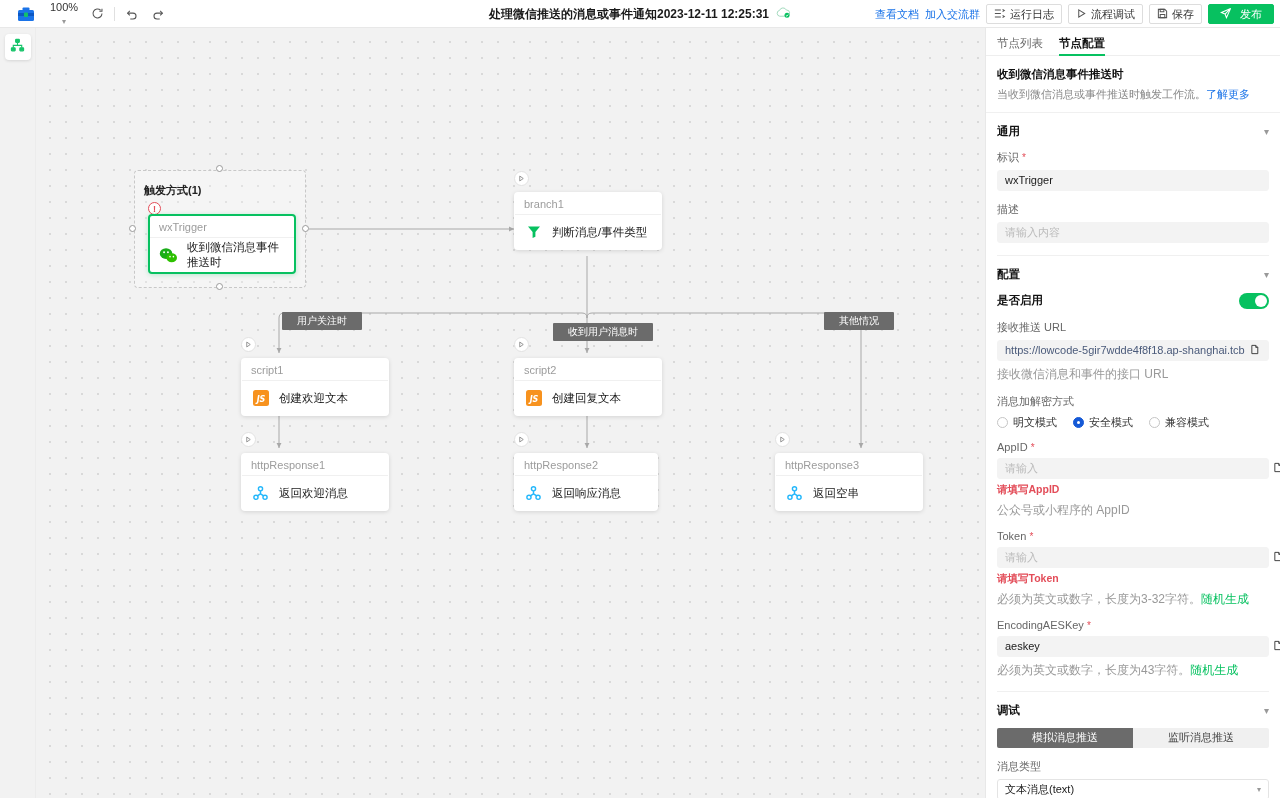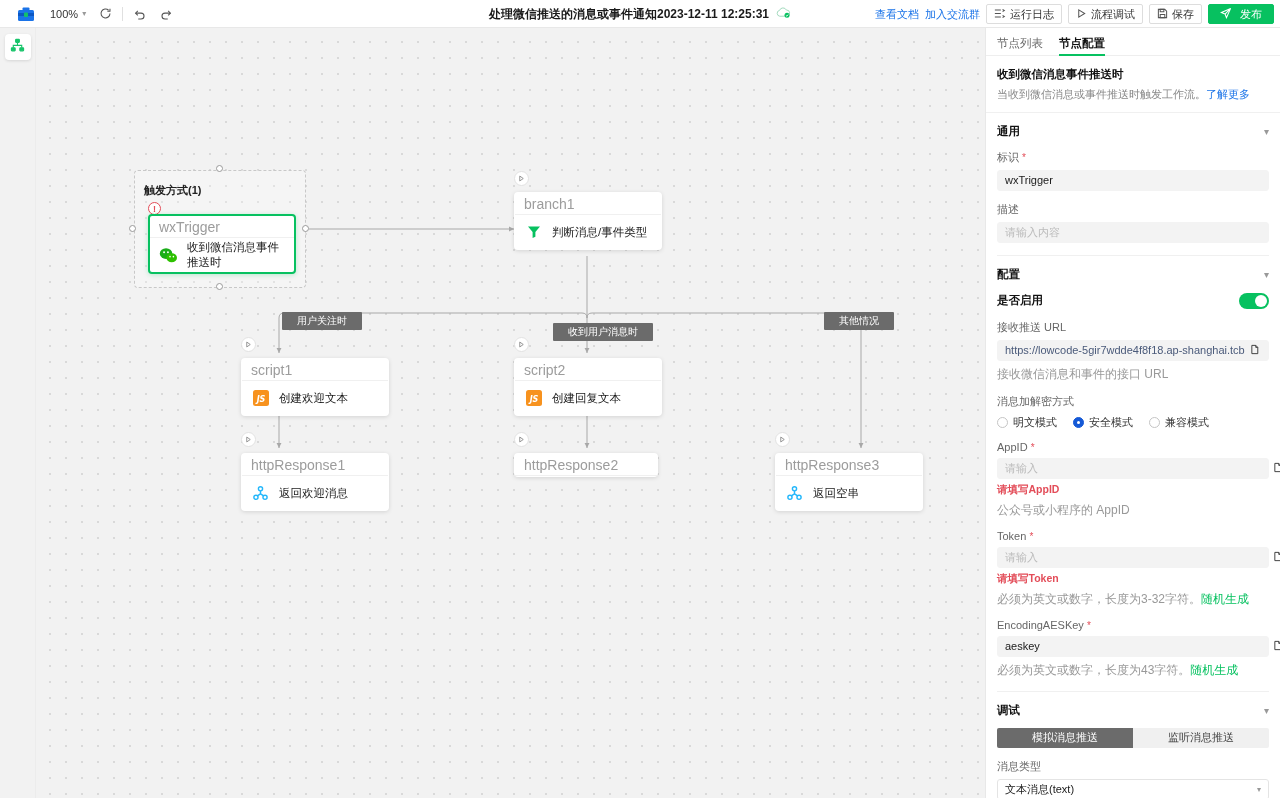--- a/index.html
+++ b/index.html
@@ -15,21 +15,21 @@
     position: absolute; top: 0; left: 0; width: 1280px; height: 28px;
     background: #ffffff; border-bottom: 1px solid #e8e8e8;
     display: flex; align-items: center; z-index: 30;
   }
   .tb-logo {
     width: 36px; height: 28px; display: flex; align-items: center; justify-content: center;
   }
   .tb-left { display: flex; align-items: center; gap: 0px; padding-left: 8px; }
   .zoom-box {
     display: flex; align-items: center; gap: 4px; font-size: 11px; color: #333;
-    padding: 2px 6px; cursor: pointer;
+    padding: 2px 6px; cursor: pointer; flex-direction: column;
   }
   .chev { font-size: 8px; color: #999; }
   .icon-btn {
     width: 26px; height: 22px; display: flex; align-items: center; justify-content: center;
     cursor: pointer; color: #666;
   }
   .vdiv { width: 1px; height: 14px; background: #e0e0e0; margin: 0 4px; }
 
   .tb-title {
     position: absolute; left: 0; right: 0; top: 0; height: 28px;
@@ -92,21 +92,21 @@
   }
 
   .node {
     position: absolute; background: #fff; border-radius: 4px;
     box-shadow: 0 1px 4px rgba(0,0,0,.13); cursor: pointer;
     border: 1px solid transparent;
   }
   .node.selected { border: 2px solid #07c160; box-shadow: 0 1px 5px rgba(7,193,96,.25); }
   .node-head {
     height: 22px; display: flex; align-items: center; padding: 0 9px;
-    font-size: 14px; color: #9c9c9c; border-bottom: 1px solid #f0f0f0;
+    font-size: 11px; color: #9c9c9c; border-bottom: 1px solid #f0f0f0;
   }
   .node-body {
     height: 34px; display: flex; align-items: center; gap: 9px; padding: 0 9px;
     font-size: 11.5px; color: #1a1a1a;
   }
   .node-ico { width: 19px; height: 19px; display:flex; align-items:center; justify-content:center; flex: 0 0 19px; font-style: italic;}
 
   .play-btn {
     position: absolute; width: 15px; height: 15px; border-radius: 50%;
     background: #fff; border: 1px solid #e2e2e2;
@@ -428,20 +428,31 @@
     </div>
   </div>
 
   <div class="play-btn" style="left:478px; top:404px;">
     <svg width="7" height="7" viewBox="0 0 8 8" fill="none" stroke="#888" stroke-width="1">
         <path d="M2 1.2l4 2.8-4 2.8z"></path>
       </svg>
   </div>
   <div class="node" style="left:478px; top:425px; width:144px;">
     <div class="node-head">httpResponse2</div>
+    <div class="node-body">
+      <span class="node-ico">
+        <svg width="17" height="17" viewBox="0 0 18 18" fill="none" stroke="#23b7fb" stroke-width="1.5">
+          <circle cx="9" cy="4" r="2.2"></circle>
+            <circle cx="4.2" cy="13" r="2.2"></circle>
+            <circle cx="13.8" cy="13" r="2.2"></circle>
+          <path d="M9 6.2v3.2M9 9.4L5.6 11.6M9 9.4l3.4 2.2"></path>
+        </svg>
+      </span>
+      <span>返回响应消息</span>
+    </div>
   </div>
 
   <div class="play-btn" style="left:739px; top:404px;">
     <svg width="7" height="7" viewBox="0 0 8 8" fill="none" stroke="#888" stroke-width="1">
         <path d="M2 1.2l4 2.8-4 2.8z"></path>
       </svg>
   </div>
   <div class="node" style="left:739px; top:425px; width:148px;">
     <div class="node-head">httpResponse3</div>
     <div class="node-body">

